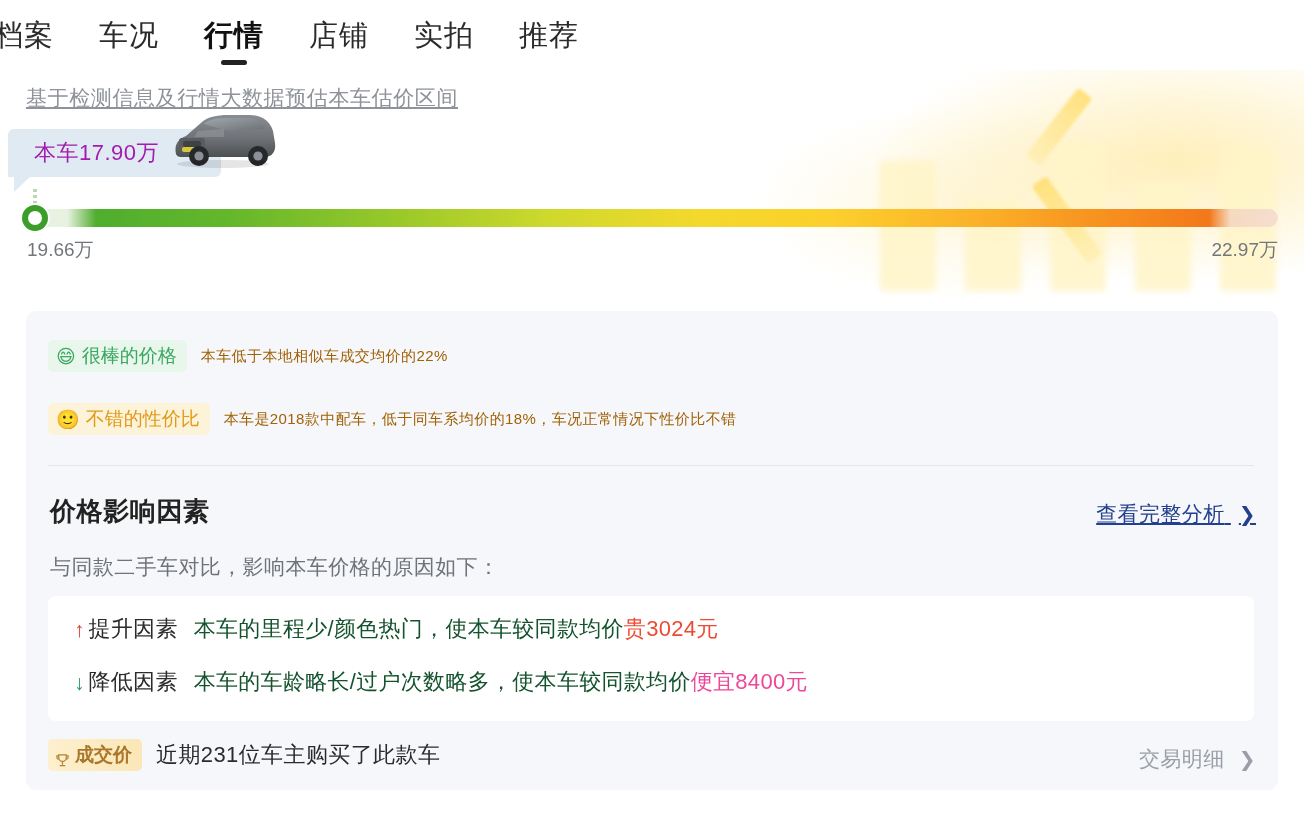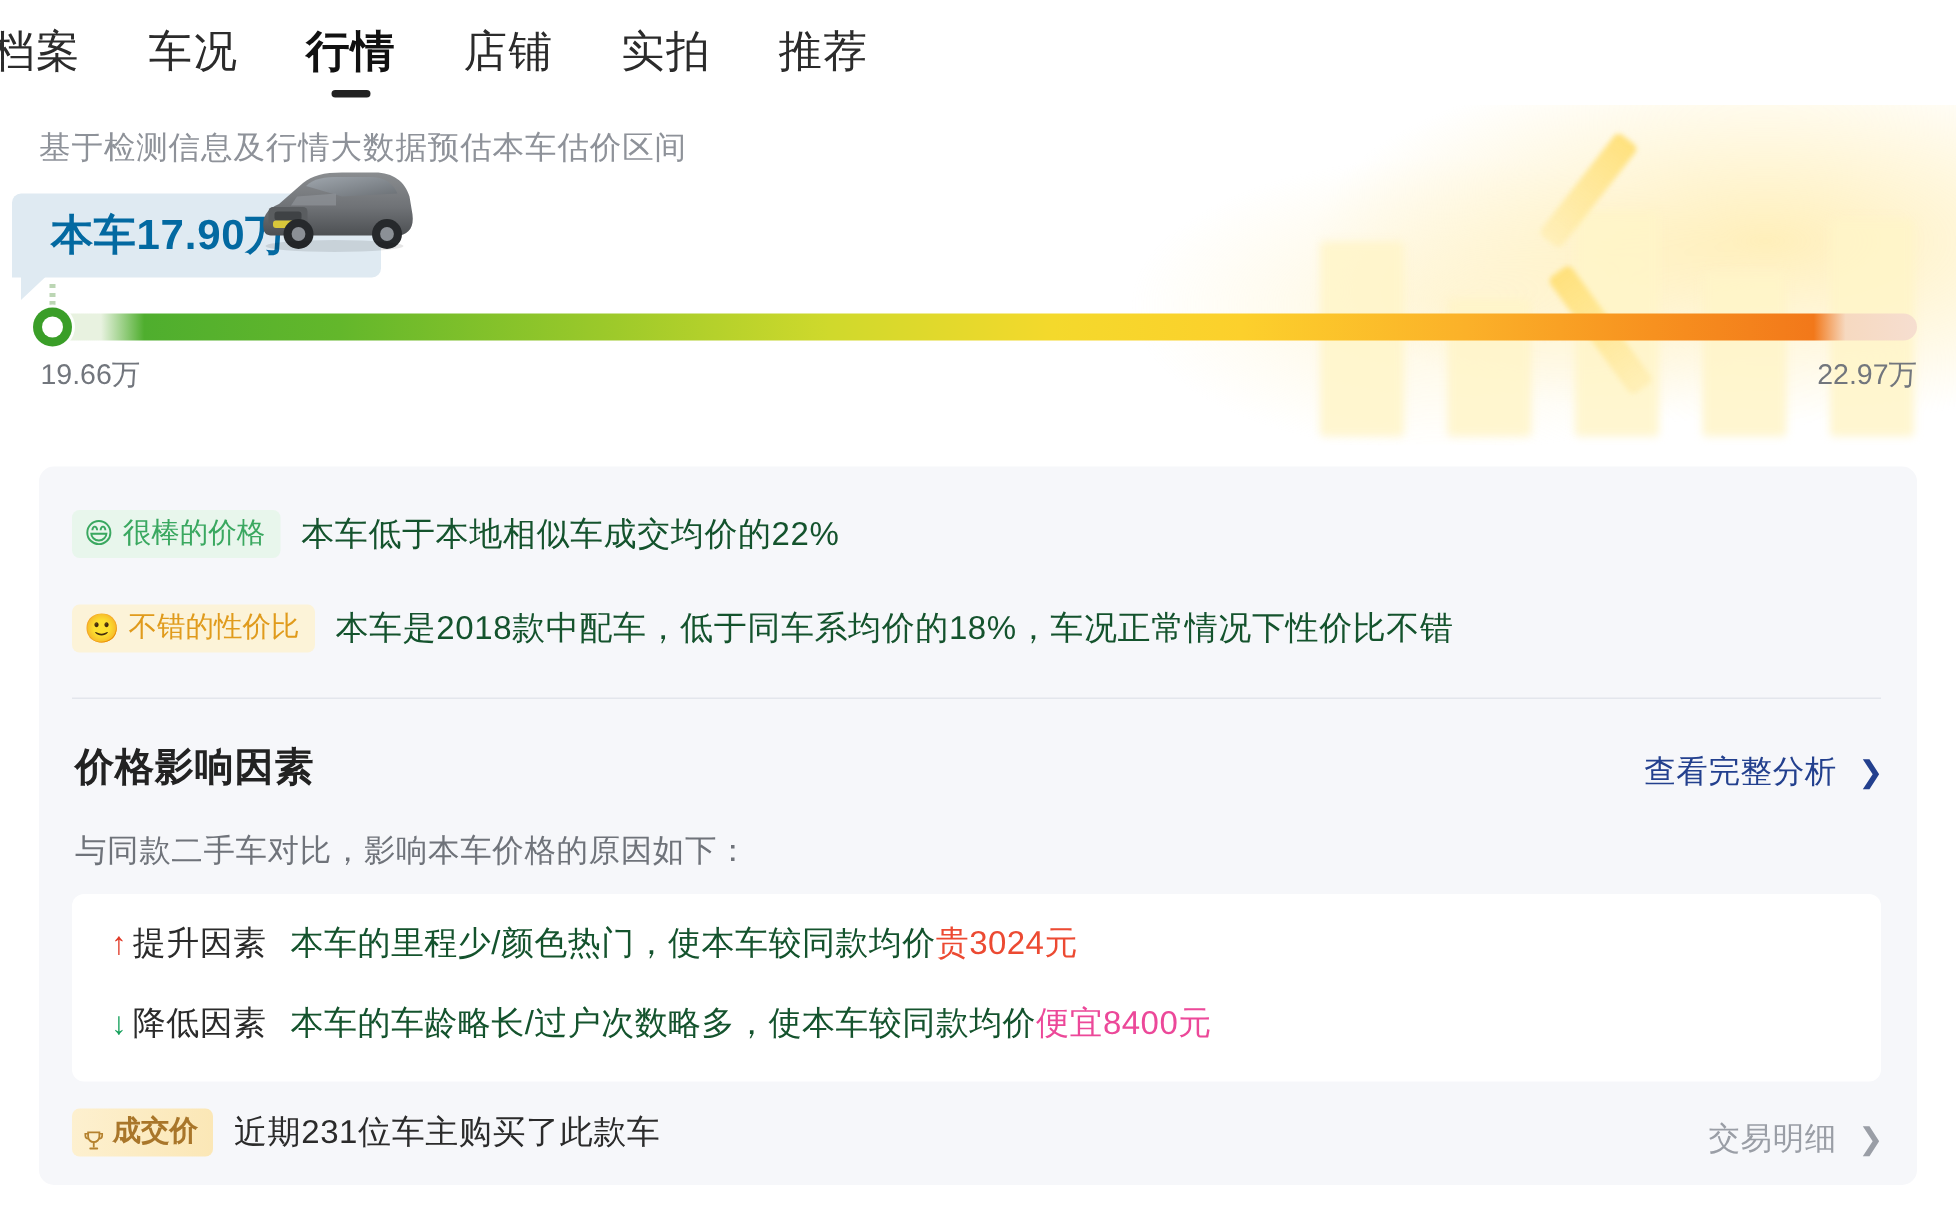--- a/index.html
+++ b/index.html
@@ -90,39 +90,40 @@
     background: linear-gradient(90deg, #ffffff 30%, rgba(255,255,255,0.85) 60%, rgba(255,255,255,0) 100%);
   }
 
   .hero-title {
     position: absolute;
     left: 26px; top: 84px;
     font-size: 21px;
     color: #8e9299;
     letter-spacing: 0.6px;
     z-index: 6;
+    text-decoration: underline;
   }
 
   
   .bubble-wrap {
     position: absolute;
     left: 8px; top: 129px;
     z-index: 8;
   }
   .bubble {
     position: relative;
     display: inline-block;
     background: #dfeaf2;
     border-radius: 6px 6px 6px 0px;
     padding: 9px 62px 9px 26px;
   }
   .bubble-text {
-    font-size: 28px;
-    font-weight: 700;
-    color: #0369a1;
+    font-size: 22px;
+    font-weight: 400;
+    color: #a21caf;
     letter-spacing: 0.5px;
     white-space: nowrap;
   }
   .bubble-tail {
     position: absolute;
     left: 6px; bottom: -15px;
     width: 0; height: 0;
     border-left: 17px solid #dfeaf2;
     border-bottom: 16px solid transparent;
   }
@@ -232,22 +233,22 @@
     background: #fcf3d8;
     color: #e09b1c;
   }
   .pill-emoji {
     font-size: 19px;
     margin-right: 6px;
     line-height: 1;
     display: inline-block;
   }
   .badge-text {
-    font-size: 22px;
-    color: #14532d;
+    font-size: 15px;
+    color: #a16207;
     margin-left: 14px;
     letter-spacing: 0.4px;
     white-space: nowrap;
   }
 
   .divider {
     position: absolute;
     left: 22px; top: 154px;
     width: 1206px;
     height: 1px;
@@ -263,20 +264,21 @@
     letter-spacing: 0.6px;
   }
   .full-analysis {
     position: absolute;
     right: 22px; top: 189px;
     font-size: 21px;
     color: #23408e;
     cursor: pointer;
     white-space: nowrap;
     letter-spacing: 0.4px;
+    text-decoration: underline;
   }
   .full-analysis .chev { margin-left: 8px; font-size: 20px; }
 
   .section-sub {
     position: absolute;
     left: 24px; top: 242px;
     font-size: 21px;
     color: #6f737a;
     letter-spacing: 0.4px;
   }

